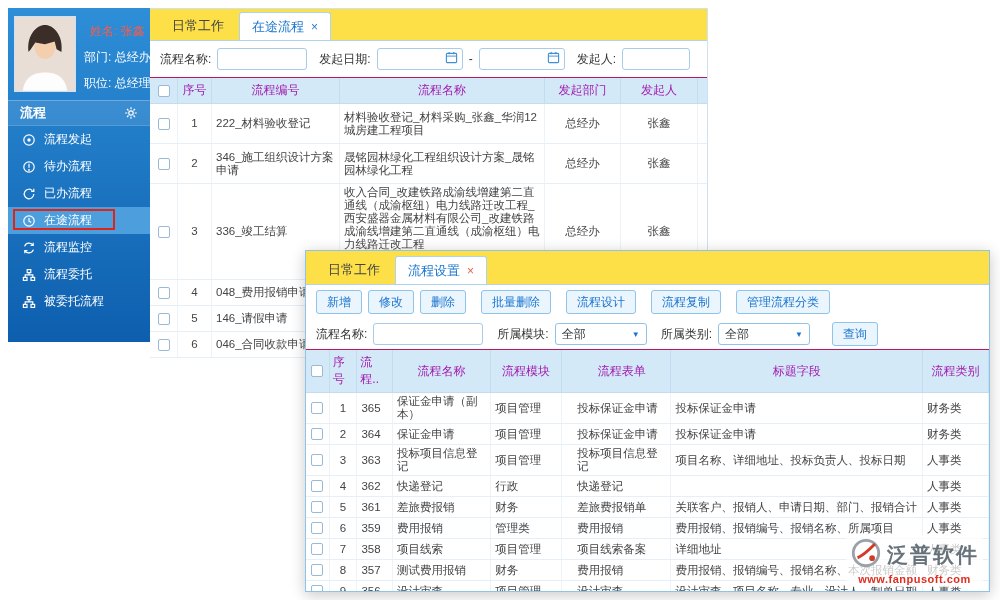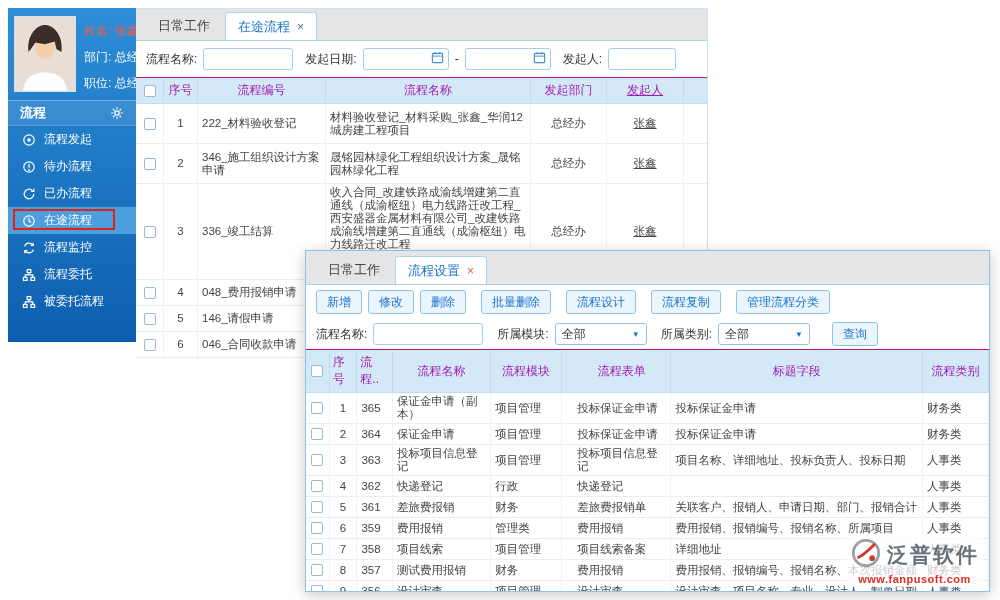--- a/index.html
+++ b/index.html
@@ -4,53 +4,53 @@
 <style>
   * { box-sizing: border-box; margin:0; padding:0; }
   html,body { width:1000px; height:600px; }
   body {
     position:relative; background:#fff; overflow:hidden;
     font-family:"Liberation Sans","DejaVu Sans",sans-serif; color:#444;
   }
 
   
   .bw { position:absolute; left:8px; top:8px; width:700px; height:334px; display:flex; }
-  .sidebar { width:128px; flex-shrink:0; background:linear-gradient(180deg,#2e8ed8,#0d5fae); color:#fff; }
+  .sidebar { width:142px; flex-shrink:0; background:linear-gradient(180deg,#2e8ed8,#0d5fae); color:#fff;text-align:center; }
   .userbox { display:flex; gap:8px; padding:8px 6px; height:92px; }
   .photo { width:62px; height:76px; border:1px solid #cfe1f0; background:#e9ded6; flex-shrink:0; }
   .uinfo { font-size:12px; line-height:26px; padding-top:2px; white-space:nowrap; }
   .uname { color:#ff5a45; }
   .side-title { height:26px; padding:0 12px; font-size:13px; font-weight:bold; display:flex; align-items:center; justify-content:space-between;
     background:rgba(255,255,255,.10); border-top:1px solid rgba(255,255,255,.25); border-bottom:1px solid rgba(255,255,255,.15); }
   .menu-item { position:relative; height:27px; display:flex; align-items:center; gap:8px; padding-left:14px; font-size:12px; cursor:pointer; }
   .menu-item.active { background:#4d9edc; }
   .redbox { position:absolute; left:5px; top:2px; width:102px; height:21px; border:2px solid #e02317; pointer-events:none; }
   .icn { width:14px; height:14px; display:inline-flex; }
   .icn svg { width:14px; height:14px; stroke:#fff; fill:none; stroke-width:1.2; }
 
   .main { flex:1; min-width:0; display:flex; flex-direction:column; background:#fff; border:1px solid #cde2f2; border-left:none; }
-  .tabbar { height:32px; background:#e5e5e5; border-bottom:1px solid #aed3ee; display:flex; align-items:flex-end; padding-left:10px; gap:3px; flex-shrink:0;}
+  .tabbar { height:32px; background:#fde047; border-bottom:1px solid #aed3ee; display:flex; align-items:flex-end; padding-left:10px; gap:3px; flex-shrink:0;}
   .tab { height:28px; padding:0 12px; font-size:13px; color:#444; display:flex; align-items:center; gap:7px; cursor:pointer; }
   .tab.active { background:#fff; color:#1a75cf; border:1px solid #aed3ee; border-bottom:none; border-radius:3px 3px 0 0; }
   .tab .x { font-size:12px; line-height:12px; }
   .bw .tab .x { color:#2b7bc9; }
   .fw .tab .x { color:#e0614d; }
 
   .filterbar { height:36px; display:flex; align-items:center; gap:6px; padding:0 10px; font-size:12px; color:#333; flex-shrink:0; }
   .inp { height:22px; border:1px solid #a7cbe8; border-radius:3px; background:#fff; display:flex; align-items:center; padding:0 4px; }
   .inp input { border:none; outline:none; height:18px; font-size:12px; flex:1; min-width:0; background:transparent; }
   .w90 { width:90px; } .w86 { width:86px; } .w68 { width:68px; } .w110 { width:110px; }
 
   .thead { display:flex; background:#d3e9f8; color:#a21caf; font-size:12px; border-top:1px solid #be185d; border-bottom:1px solid #c3ddf0; flex-shrink:0;}
   .thead > div { padding:4px 3px; border-right:1px solid #c3ddf0; display:flex; align-items:center; justify-content:center; overflow:hidden; }
   .trow { display:flex; border-bottom:1px solid #e6eef6; background:#fff; }
   .trow > div { padding:2px 4px; border-right:1px solid #edf3f9; display:flex; align-items:center; overflow:hidden; font-size:11.5px; line-height:13px; }
   .ctr { justify-content:center; text-align:center; }
 
-  .bc0{width:28px;} .bc1{width:34px;} .bc2{width:128px;} .bc3{width:205px;} .bc4{width:76px;} .bc5{width:77px;text-decoration:underline;}
+  .bc0{width:28px;} .bc1{width:34px;} .bc2{width:128px;} .bc3{width:205px;} .bc4{width:76px;} .bc5{width:77px;}
   .fc0{width:24px;} .fc1{width:28px;} .fc2{width:36px;} .fc3{width:100px;} .fc4{width:72px;} .fc5{width:100px;margin-left:11px;} .fc6{width:256px;} .fc7{width:67px;}
 
   .cb { width:12px; height:12px; border:1px solid #98b9d8; background:#fff; border-radius:2px; display:inline-block; cursor:pointer; }
 
   
   .fw { position:absolute; left:305px; top:250px; width:685px; height:342px; background:#fff;
     border:1px solid #8fc3ea; box-shadow:0 3px 14px rgba(0,0,0,.22); display:flex; flex-direction:column; }
   .fw .tabbar { height:34px; }
   .toolbar { height:34px; display:flex; align-items:center; gap:6px; padding:0 10px; flex-shrink:0; }
   .btn { background:#eaf5fd; border:1px solid #8fc3ea; color:#1a75cf; font-size:12px; height:24px; padding:0 10px; border-radius:3px; cursor:pointer;

